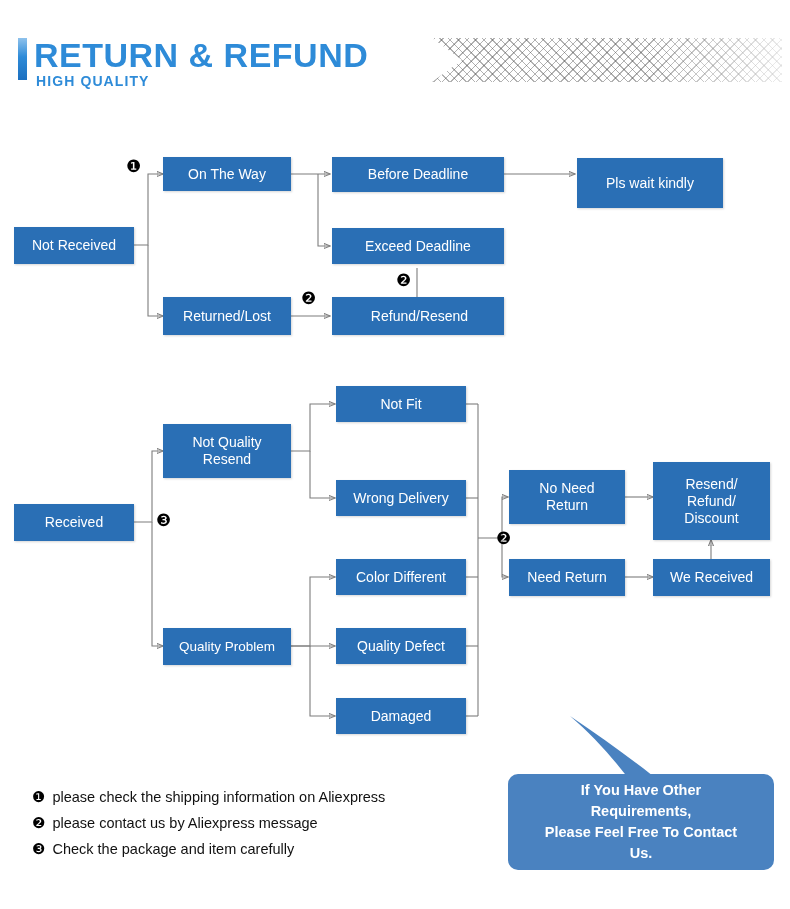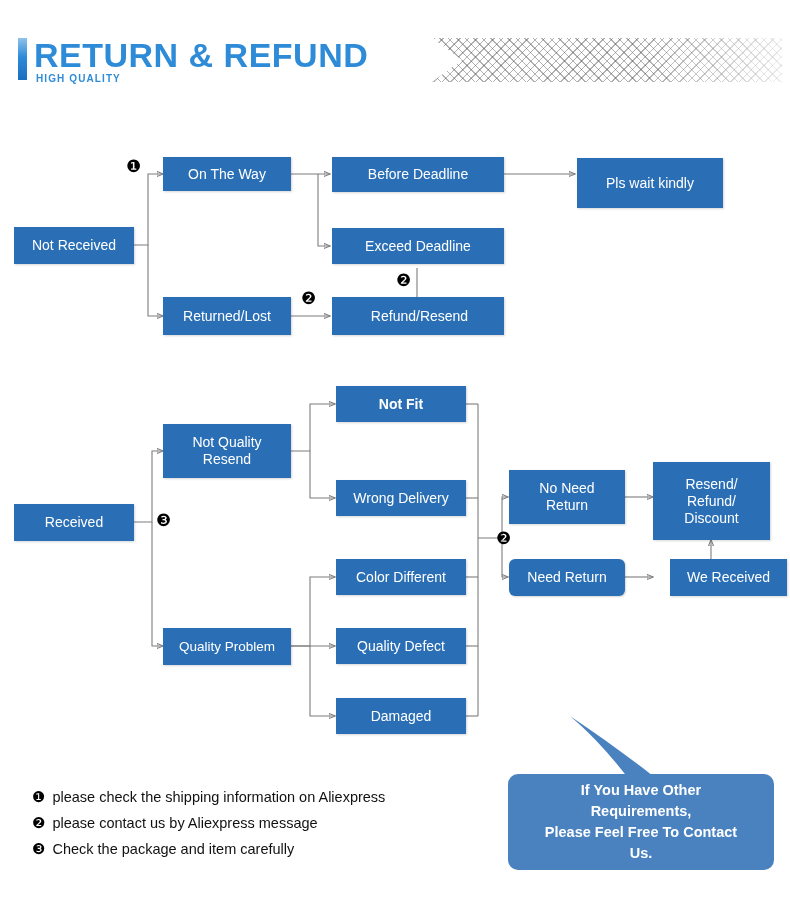--- a/index.html
+++ b/index.html
@@ -17,21 +17,21 @@
     position:absolute;left:18px;top:38px;width:9px;height:42px;
     background:linear-gradient(to bottom,#8fc2ec 0%,#2e8bd8 45%,#1b6fc0 100%);
   }
   #title-main{
     position:absolute;left:34px;top:34px;
     font-size:34px;font-weight:bold;color:#2e8bd8;
     letter-spacing:.5px;line-height:42px;white-space:nowrap;
   }
   #title-sub{
     position:absolute;left:36px;top:73px;
-    font-size:10px;font-weight:bold;color:#2e8bd8;
+    font-size:14px;font-weight:bold;color:#2e8bd8;
     letter-spacing:1.1px;white-space:nowrap;
   }
   #ribbon{position:absolute;left:432px;top:38px;width:350px;height:44px;}
   #ribbon-hatch{
     position:absolute;left:0;top:0;width:350px;height:44px;
     background-image:
       repeating-linear-gradient(45deg,  rgba(70,70,70,.42) 0 1px, transparent 1px 6px),
       repeating-linear-gradient(-45deg, rgba(70,70,70,.42) 0 1px, transparent 1px 6px);
     -webkit-mask-image:linear-gradient(to right,#000 0%,#000 62%,rgba(0,0,0,.25) 100%);
             mask-image:linear-gradient(to right,#000 0%,#000 62%,rgba(0,0,0,.25) 100%);
@@ -179,21 +179,21 @@
 
   <div class="node" style="left:163px;top:424px;width:128px;height:54px;flex-direction:column;">
     <span>Not Quality</span>
     <span>Resend</span>
   </div>
 
   <div class="node small" style="left:163px;top:628px;width:128px;height:37px;">
     <span>Quality Problem</span>
   </div>
 
-  <div class="node" style="left:336px;top:386px;width:130px;height:36px;font-weight:bold;">
+  <div class="node" style="left:336px;top:386px;width:130px;height:36px;">
     <span>Not Fit</span>
   </div>
 
   <div class="node" style="left:336px;top:480px;width:130px;height:36px;">
     <span>Wrong Delivery</span>
   </div>
 
   <div class="node" style="left:336px;top:559px;width:130px;height:36px;">
     <span>Color Different</span>
   </div>
@@ -204,25 +204,25 @@
 
   <div class="node" style="left:336px;top:698px;width:130px;height:36px;">
     <span>Damaged</span>
   </div>
 
   <div class="node" style="left:509px;top:470px;width:116px;height:54px;flex-direction:column;">
     <span>No Need</span>
     <span>Return</span>
   </div>
 
-  <div class="node" style="left:509px;top:559px;width:116px;height:37px;border-radius:6px;">
+  <div class="node" style="left:509px;top:559px;width:116px;height:37px;">
     <span>Need Return</span>
   </div>
 
-  <div class="node" style="left:653px;top:559px;width:117px;height:37px;margin-left:17px;">
+  <div class="node" style="left:653px;top:559px;width:117px;height:37px;">
     <span>We Received</span>
   </div>
 
   <div class="node" style="left:653px;top:462px;width:117px;height:78px;flex-direction:column;">
     <span>Resend/</span>
     <span>Refund/</span>
     <span>Discount</span>
   </div>
 
   <div class="badge" style="left:156px;top:512px;">❸</div>

